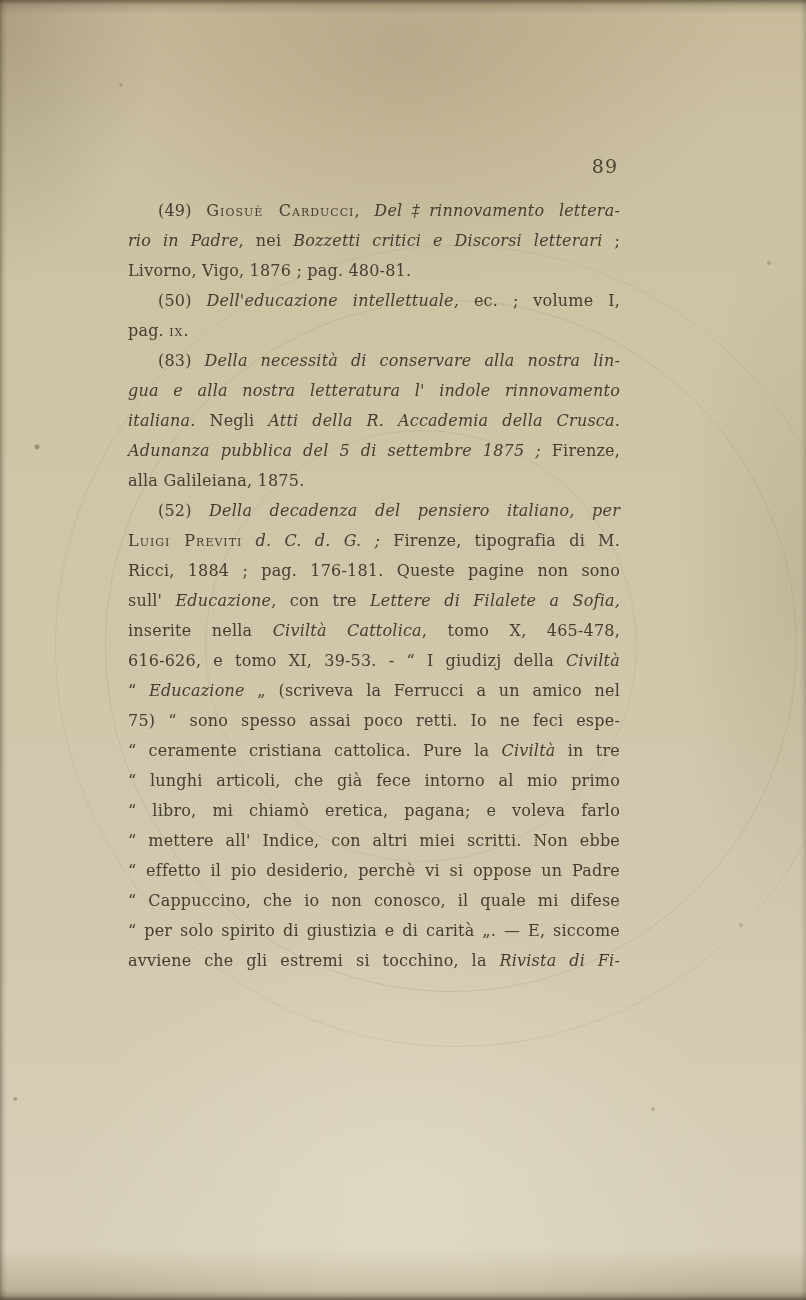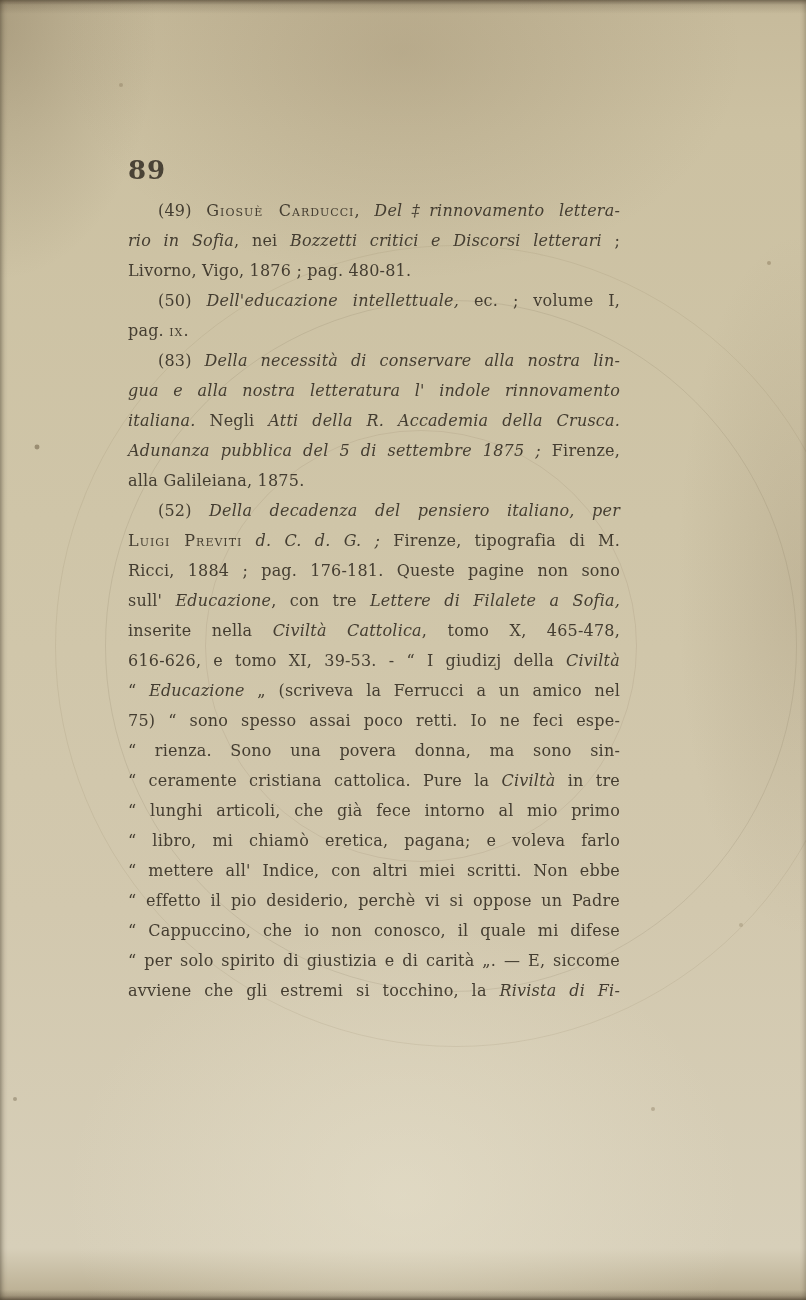--- a/index.html
+++ b/index.html
@@ -32,22 +32,22 @@
     box-shadow:
       36px 446px 0 1.5px rgba(92,76,52,.45),
       14px 1098px 0 1px rgba(92,76,52,.35),
       768px 262px 0 1px rgba(112,94,64,.35),
       652px 1108px 0 1px rgba(112,94,64,.30),
       120px 84px 0 1px rgba(112,94,64,.28),
       740px 924px 0 1px rgba(112,94,64,.25);
   }
   #page-number{
     position:absolute;left:128px;top:155px;width:490px;
-    text-align:left;
-    font-size:26px;color:#4a4336;letter-spacing:1px;font-weight:bold;
+    text-align:right;
+    font-size:19px;color:#4a4336;letter-spacing:1px;
   }
   #text-block{
     position:absolute;left:128px;top:196px;width:492px;
     font-size:16px;line-height:30px;color:#443d31;
     letter-spacing:.2px;
   }
   .line{
     text-align:justify;
     text-align-last:justify;
     white-space:normal;
@@ -64,38 +64,37 @@
 <div id="stage">
   <div class="ring" id="ring-a"></div>
   <div class="ring" id="ring-b"></div>
   <div class="ring" id="ring-c"></div>
   <div id="speckles"></div>
 
   <div id="page-number">89</div>
 
   <div id="text-block">
       <div class="line ind"><span class="seg r">(49) </span><span class="seg sc">Giosuè Carducci</span><span class="seg r">, </span><span class="seg i">Del‡rinnovamento lettera-</span></div>
-      <div class="line"><span class="seg i">rio in Sofia</span><span class="seg r">, nei </span><span class="seg i">Bozzetti critici e Discorsi letterari</span><span class="seg r"> ;</span></div>
+      <div class="line"><span class="seg i">rio in Padre</span><span class="seg r">, nei </span><span class="seg i">Bozzetti critici e Discorsi letterari</span><span class="seg r"> ;</span></div>
       <div class="line end"><span class="seg r">Livorno, Vigo, 1876 ; pag. 480-81.</span></div>
       <div class="line ind"><span class="seg r">(50) </span><span class="seg i">Dell'educazione intellettuale,</span><span class="seg r"> ec. ; volume I,</span></div>
       <div class="line end"><span class="seg r">pag. </span><span class="seg sc">ix</span><span class="seg r">.</span></div>
       <div class="line ind"><span class="seg r">(83) </span><span class="seg i">Della necessità di conservare alla nostra lin-</span></div>
       <div class="line"><span class="seg i">gua e alla nostra letteratura l' indole rinnovamento</span></div>
       <div class="line"><span class="seg i">italiana.</span><span class="seg r"> Negli </span><span class="seg i">Atti della R. Accademia della Crusca.</span></div>
       <div class="line"><span class="seg i">Adunanza pubblica del 5 di settembre 1875 ;</span><span class="seg r"> Firenze,</span></div>
       <div class="line end"><span class="seg r">alla Galileiana, 1875.</span></div>
       <div class="line ind"><span class="seg r">(52) </span><span class="seg i">Della decadenza del pensiero italiano, per</span></div>
       <div class="line"><span class="seg sc">Luigi Previti</span><span class="seg r"> </span><span class="seg i">d. C. d. G. ;</span><span class="seg r"> Firenze, tipografia di M.</span></div>
       <div class="line"><span class="seg r">Ricci, 1884 ; pag. 176-181. Queste pagine non sono</span></div>
       <div class="line"><span class="seg r">sull' </span><span class="seg i">Educazione</span><span class="seg r">, con tre </span><span class="seg i">Lettere di Filalete a Sofia,</span></div>
       <div class="line"><span class="seg r">inserite nella </span><span class="seg i">Civiltà Cattolica</span><span class="seg r">, tomo X, 465-478,</span></div>
       <div class="line"><span class="seg r">616-626, e tomo XI, 39-53. - “ I giudizj della </span><span class="seg i">Civiltà</span></div>
       <div class="line"><span class="seg r">“ </span><span class="seg i">Educazione</span><span class="seg r"> „ (scriveva la Ferrucci a un amico nel</span></div>
       <div class="line"><span class="seg r">75) “ sono spesso assai poco retti. Io ne feci espe-</span></div>
-      <div class="line"><span class="seg r">“ rienza. Sono una povera donna, ma sono sin-</span></div>
       <div class="line"><span class="seg r">“ ceramente cristiana cattolica. Pure la </span><span class="seg i">Civiltà</span><span class="seg r"> in tre</span></div>
       <div class="line"><span class="seg r">“ lunghi articoli, che già fece intorno al mio primo</span></div>
       <div class="line"><span class="seg r">“ libro, mi chiamò eretica, pagana; e voleva farlo</span></div>
       <div class="line"><span class="seg r">“ mettere all' Indice, con altri miei scritti. Non ebbe</span></div>
       <div class="line"><span class="seg r">“ effetto il pio desiderio, perchè vi si oppose un Padre</span></div>
       <div class="line"><span class="seg r">“ Cappuccino, che io non conosco, il quale mi difese</span></div>
       <div class="line"><span class="seg r">“ per solo spirito di giustizia e di carità „. — E, siccome</span></div>
       <div class="line"><span class="seg r">avviene che gli estremi si tocchino, la </span><span class="seg i">Rivista di Fi-</span></div>
     </div>
 </div>

